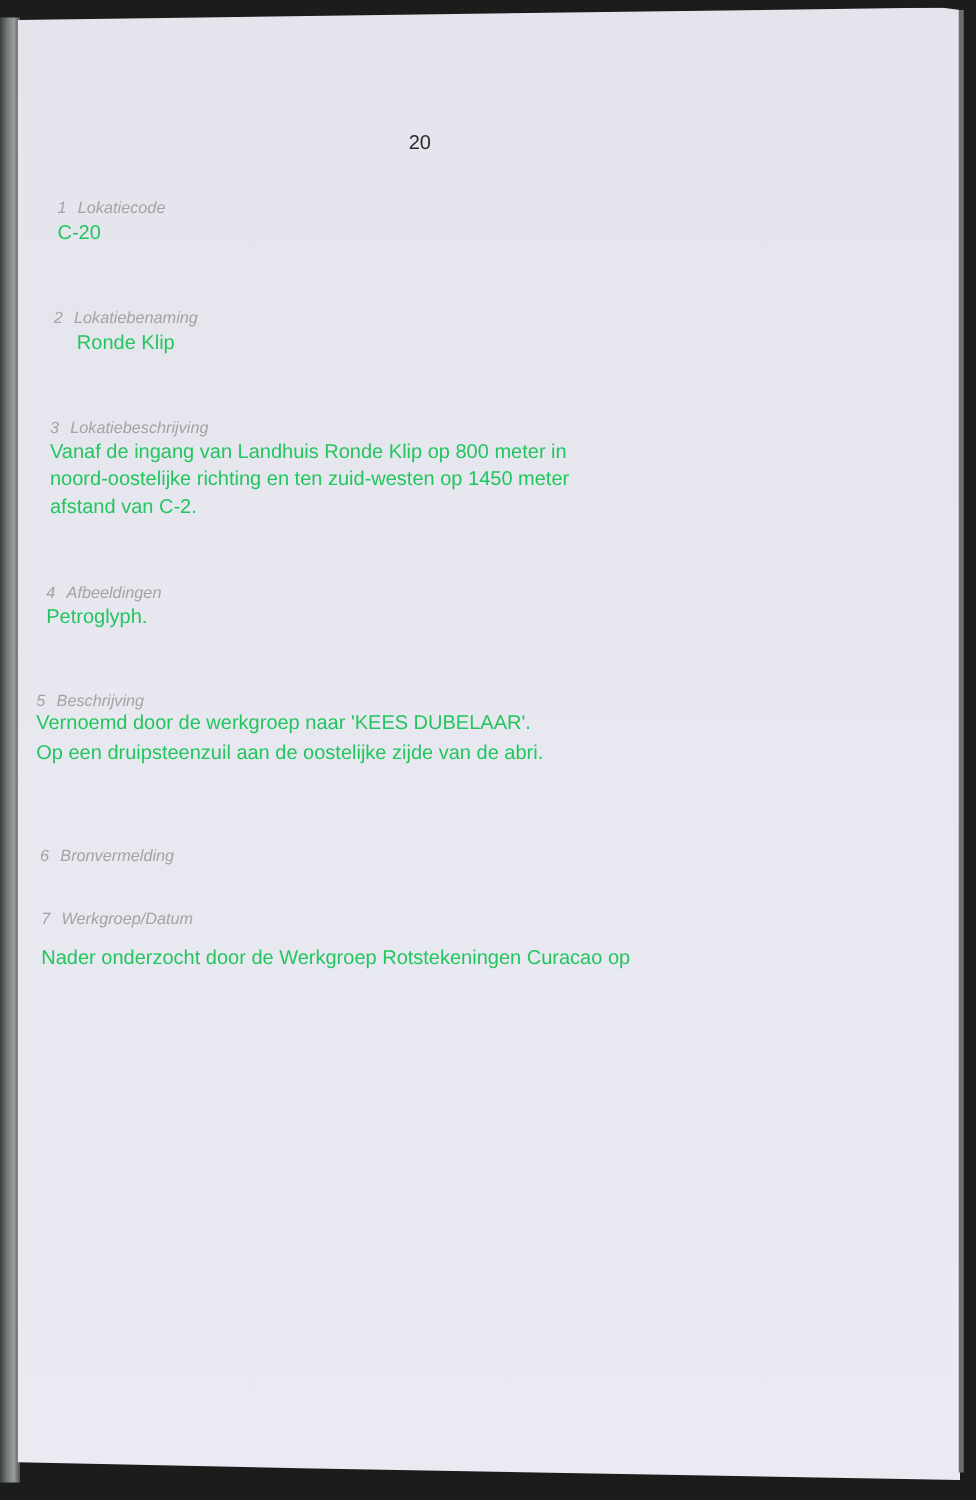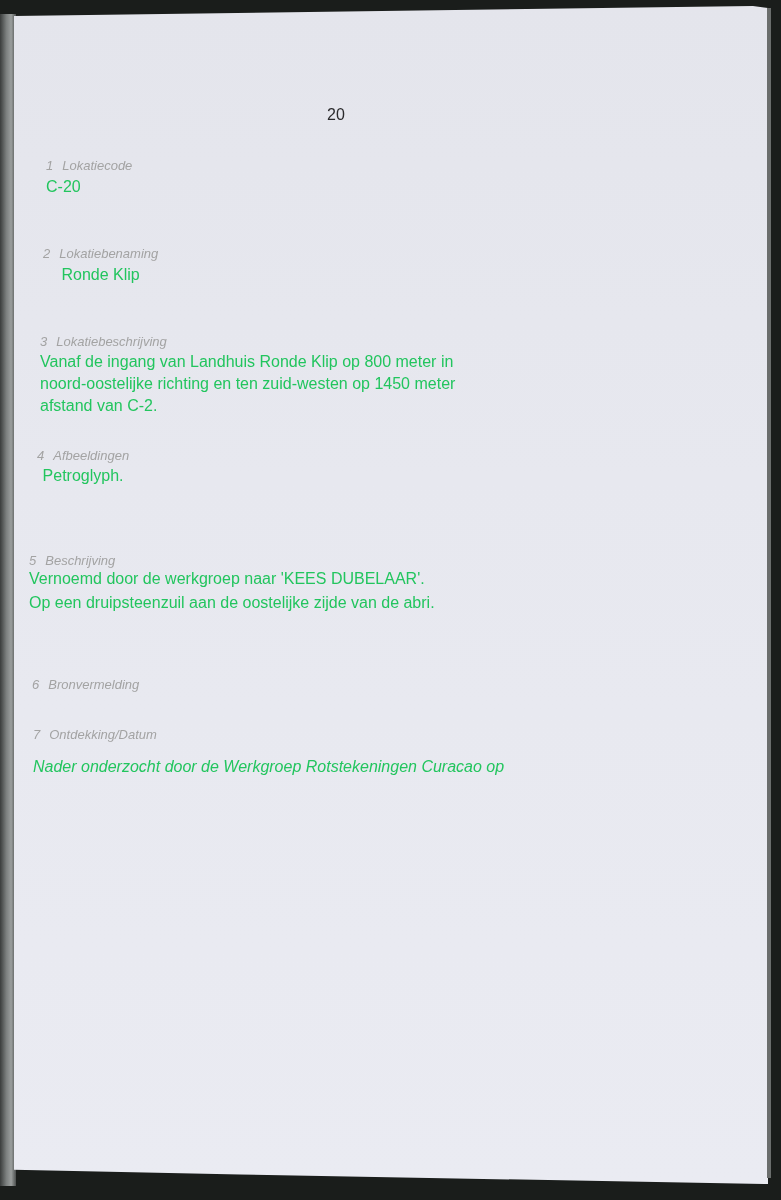--- a/index.html
+++ b/index.html
@@ -88,31 +88,31 @@
   <span class="value" style="margin-top:3px;">Ronde Klip</span>
 </div>
 
 <div class="section" style="left:40px; top:334px;">
   <span class="label"><span class="num">3</span><span>Lokatiebeschrijving</span></span>
   <span class="value" style="margin-top:2px;">Vanaf de ingang van Landhuis Ronde Klip op 800 meter in</span>
   <span class="value">noord-oostelijke richting en ten zuid-westen op 1450 meter</span>
   <span class="value">afstand van C-2.</span>
 </div>
 
-<div class="section" style="left:37px; top:448px;text-align:center;">
+<div class="section" style="left:37px; top:466px;">
   <span class="label"><span class="num">4</span><span>Afbeeldingen</span></span>
   <span class="value" style="margin-top:2px;">Petroglyph.</span>
 </div>
 
 <div class="section" style="left:29px; top:553px;">
   <span class="label"><span class="num">5</span><span>Beschrijving</span></span>
   <span class="value">Vernoemd door de werkgroep naar 'KEES DUBELAAR'.</span>
   <span class="value" style="margin-top:2px;">Op een druipsteenzuil aan de oostelijke zijde van de abri.</span>
 </div>
 
 <div class="section" style="left:32px; top:661px;margin-top:16px;">
   <span class="label"><span class="num">6</span><span>Bronvermelding</span></span>
 </div>
 
 <div class="section" style="left:33px; top:727px;">
-  <span class="label"><span class="num">7</span><span>Ontdekking/Datum</span></span>
-  <span class="value" style="margin-top:14px;font-style:italic;">Nader onderzocht door de Werkgroep Rotstekeningen Curacao op</span>
+  <span class="label"><span class="num">7</span><span>Werkgroep/Datum</span></span>
+  <span class="value" style="margin-top:14px;">Nader onderzocht door de Werkgroep Rotstekeningen Curacao op</span>
 </div>
 
 </body></html>

